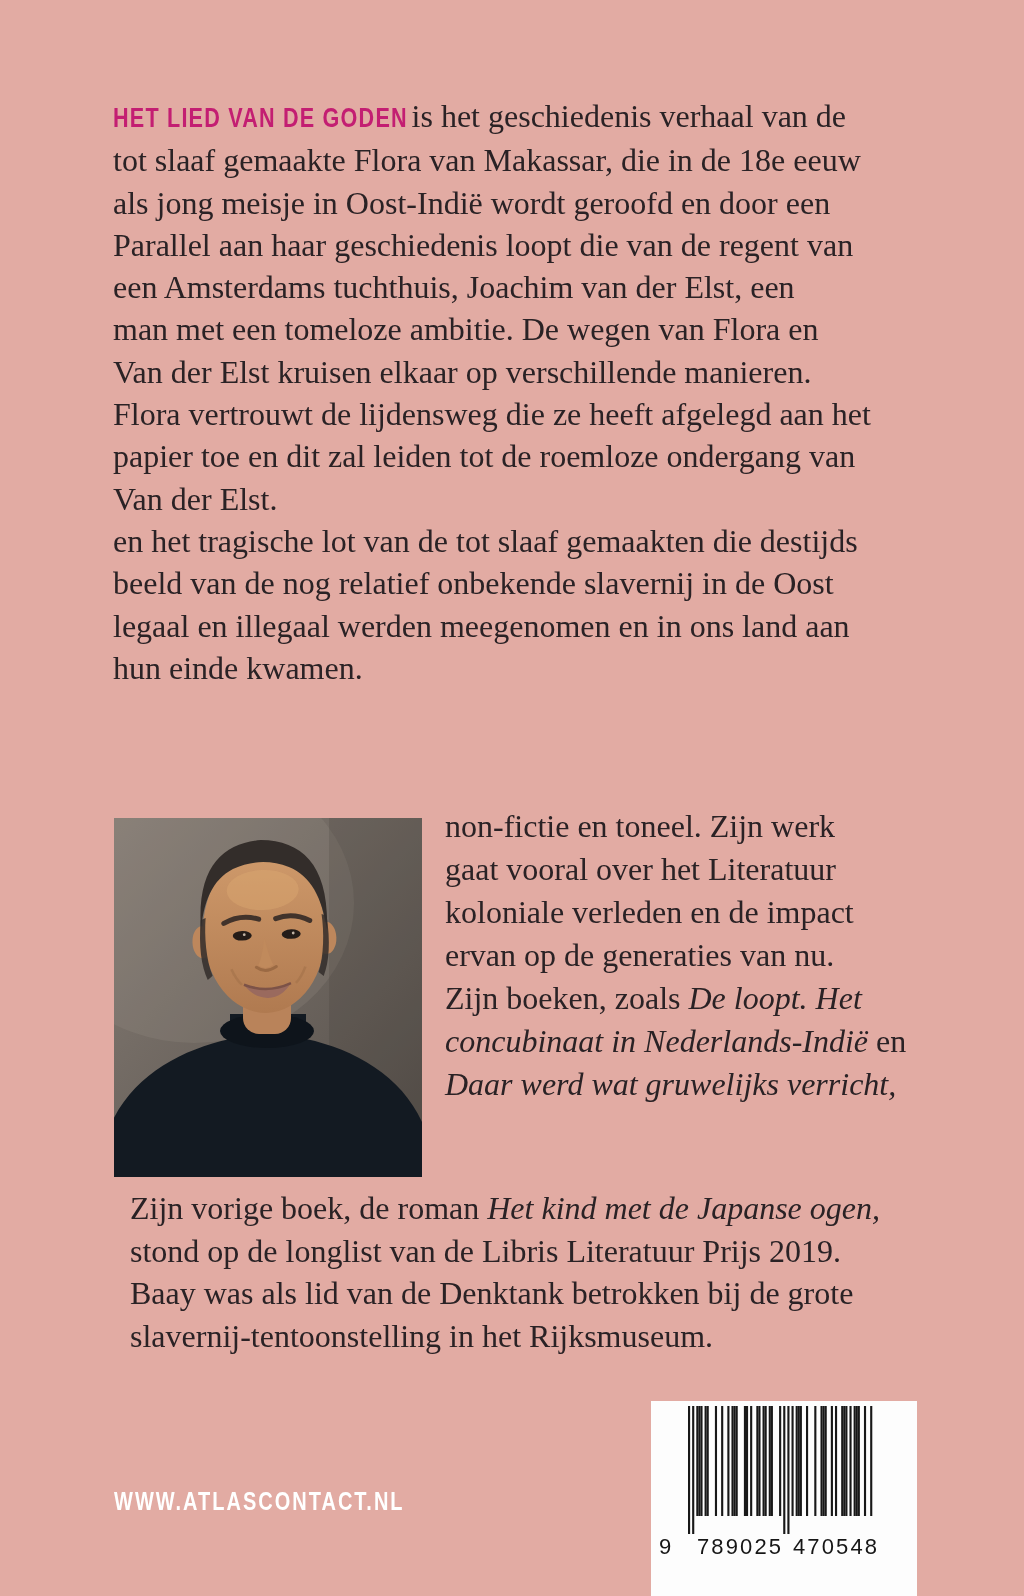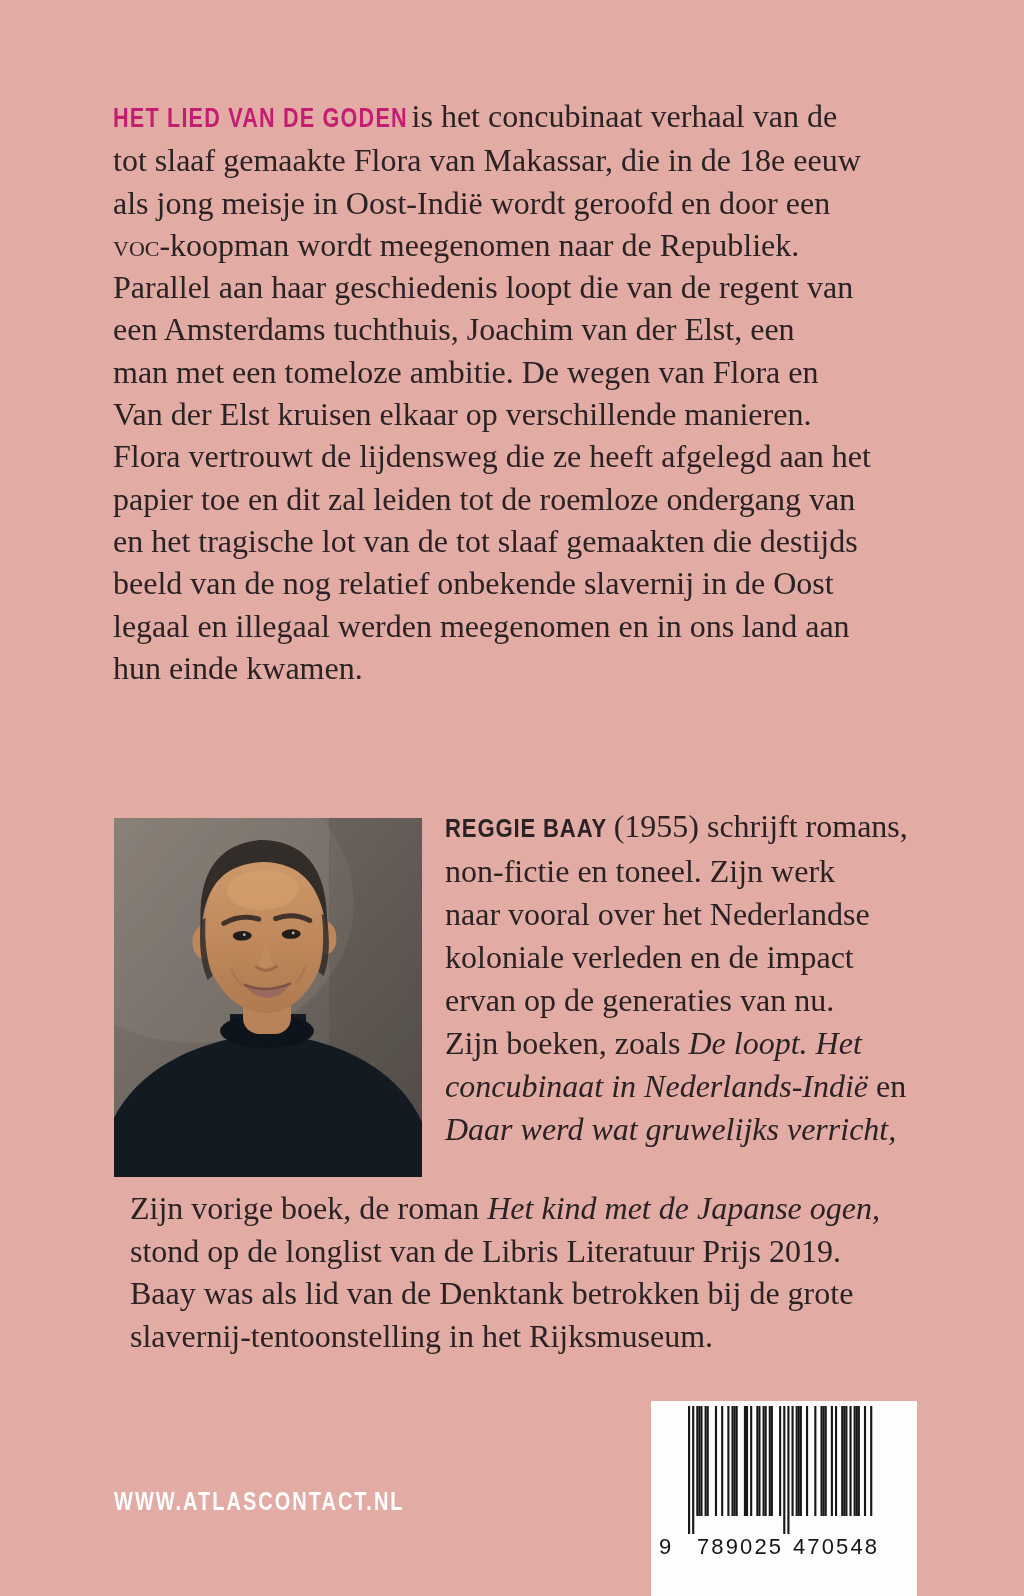--- a/index.html
+++ b/index.html
@@ -60,30 +60,30 @@
     font-family:"Liberation Sans", sans-serif;
     font-size:22px; fill:#161616;
   }
 </style>
 </head>
 <body>
 
 <div class="page">
 
   <section class="blurb">
-      <div class="line"><span class="run-accent">HET LIED VAN DE GODEN</span><span> is het concubinaat verhaal van de</span></div>
+      <div class="line"><span class="run-accent">HET LIED VAN DE GODEN</span><span> is het geschiedenis verhaal van de</span></div>
       <div class="line"><span>tot slaaf gemaakte Flora van Makassar, die in de 18e eeuw</span></div>
       <div class="line"><span>als jong meisje in Oost-Indië wordt geroofd en door een</span></div>
-      <div class="line"><span class="run-smallcaps">voc</span><span>-koopman wordt meegenomen naar de Republiek.</span></div>
       <div class="line"><span>Parallel aan haar geschiedenis loopt die van de regent van</span></div>
       <div class="line"><span>een Amsterdams tuchthuis, Joachim van der Elst, een</span></div>
       <div class="line"><span>man met een tomeloze ambitie. De wegen van Flora en</span></div>
       <div class="line"><span>Van der Elst kruisen elkaar op verschillende manieren.</span></div>
       <div class="line"><span>Flora vertrouwt de lijdensweg die ze heeft afgelegd aan het</span></div>
       <div class="line"><span>papier toe en dit zal leiden tot de roemloze ondergang van</span></div>
+      <div class="line"><span>Van der Elst.</span></div>
       <div class="line"><span>en het tragische lot van de tot slaaf gemaakten die destijds</span></div>
       <div class="line"><span>beeld van de nog relatief onbekende slavernij in de Oost</span></div>
       <div class="line"><span>legaal en illegaal werden meegenomen en in ons land aan</span></div>
       <div class="line"><span>hun einde kwamen.</span></div>
     </section>
 
   <figure class="author-photo">
     <svg viewBox="0 0 308 359" xmlns="http://www.w3.org/2000/svg">
       <defs>
         <linearGradient id="pbg" x1="0" y1="0" x2="1" y2="1">
@@ -121,23 +121,22 @@
           <path d="M128,166 q23,10 47,0 q-9,14 -23,14 q-14,0 -24,-14 Z" fill="#9a6a5e"></path>
           <path d="M128,166 q23,10 47,0" stroke="#7c5247" stroke-width="2.5" fill="none"></path>
           <path d="M116,150 q4,10 10,16" stroke="#a5744c" stroke-width="2.5" fill="none" opacity="0.7"></path>
           <path d="M190,150 q-4,10 -10,16" stroke="#a5744c" stroke-width="2.5" fill="none" opacity="0.7"></path>
         </g>
       </g>
     </svg>
   </figure>
 
   <section class="bio-col">
-      <div class="line"><span class="run-name">REGGIE BAAY</span><span> (1955) schrijft romans,</span></div>
       <div class="line"><span>non-fictie en toneel. Zijn werk</span></div>
-      <div class="line"><span>naar vooral over het Nederlandse</span></div>
+      <div class="line"><span>gaat vooral over het Literatuur</span></div>
       <div class="line"><span>koloniale verleden en de impact</span></div>
       <div class="line"><span>ervan op de generaties van nu.</span></div>
       <div class="line"><span>Zijn boeken, zoals </span><span class="run-italic">De loopt. Het</span></div>
       <div class="line"><span class="run-italic">concubinaat in Nederlands-Indië</span><span> en</span></div>
       <div class="line"><span class="run-italic">Daar werd wat gruwelijks verricht,</span></div>
     </section>
 
   <section class="bio-full">
       <div class="line"><span>Zijn vorige boek, de roman </span><span class="run-italic">Het kind met de Japanse ogen,</span></div>
       <div class="line"><span>stond op de longlist van de Libris Literatuur Prijs 2019.</span></div>

